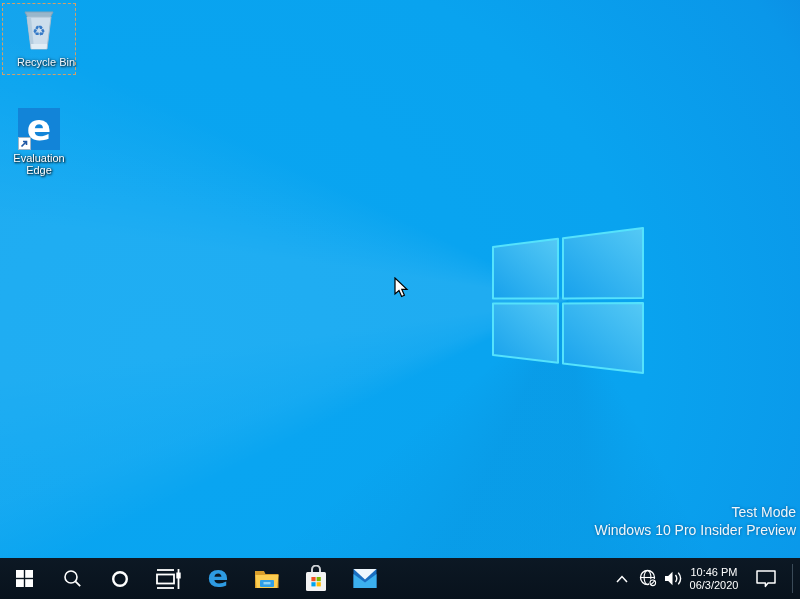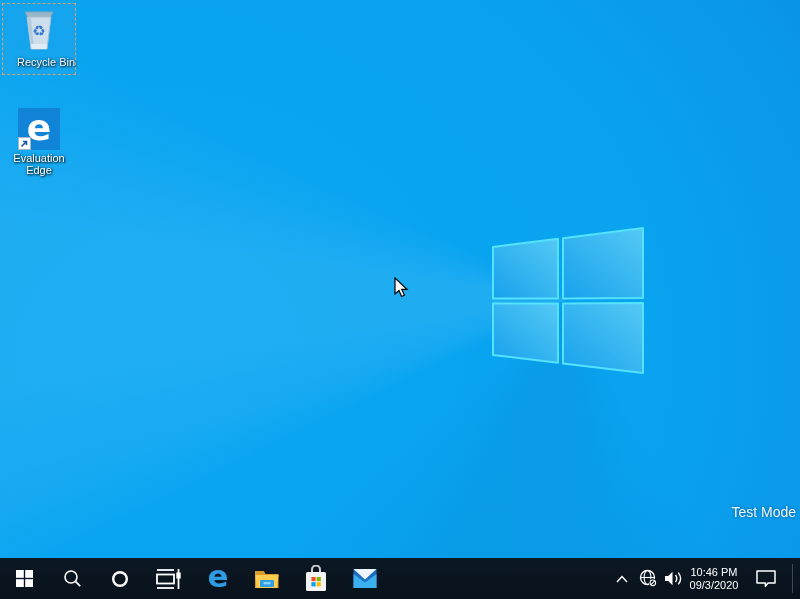--- a/index.html
+++ b/index.html
@@ -148,20 +148,21 @@
         <svg width="9" height="9" viewBox="0 0 9 9">
           <path d="M1.5,7.5 L6,3 M3,2.5 L6.5,2.5 L6.5,6" stroke="#1f57a4" stroke-width="1.6" fill="none"></path>
         </svg>
       </span>
     </div>
     <div class="label">Evaluation Edge</div>
   </div>
 
   <div id="watermark">
     <div>Test Mode</div>
+    <div>Windows 10 Pro Insider Preview</div>
   </div>
 
   <svg id="cursor" width="20" height="22" viewBox="0 0 20 22">
     <path d="M1,1 L1,17 L5,13.5 L7.6,19.5 L10.4,18.3 L7.8,12.4 L13,12.4 Z" fill="#fff" stroke="#000" stroke-width="1.2"></path>
   </svg>
 
   <div id="taskbar">
 
     <div class="tb-btn" style="left:0">
       <svg width="17" height="17" viewBox="0 0 17 17">
@@ -251,21 +252,21 @@
     <div class="tray-btn" style="left:660px;width:27px">
       <svg width="19" height="17" viewBox="0 0 19 17">
         <path d="M1,6 h3.2 l4.3,-4.2 v13.4 l-4.3,-4.2 h-3.2 z" fill="#fff"></path>
         <path d="M11.5,5 q2.6,3.5 0,7" fill="none" stroke="#fff" stroke-width="1.4"></path>
         <path d="M14.3,2.6 q4.6,5.9 0,11.8" fill="none" stroke="#fff" stroke-width="1.4"></path>
       </svg>
     </div>
 
     <div class="tray-btn" id="tray-clock">
       <div>10:46 PM</div>
-      <div>09/3/2020</div>
+      <div>06/3/2020</div>
     </div>
 
     <div class="tray-btn" style="left:746px;width:40px">
       <svg width="22" height="19" viewBox="0 0 22 19">
         <path d="M2,2 h18 v12 h-7 l-2.6,3.4 v-3.4 h-8.4 z" fill="none" stroke="#fff" stroke-width="1.5" stroke-linejoin="round"></path>
       </svg>
     </div>
 
     <div id="show-desktop"></div>
   </div>

